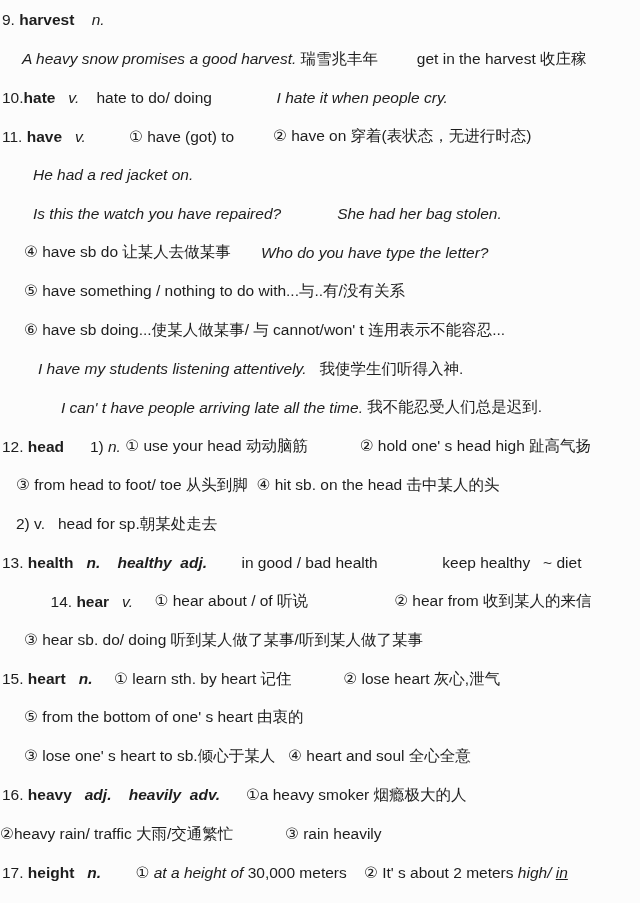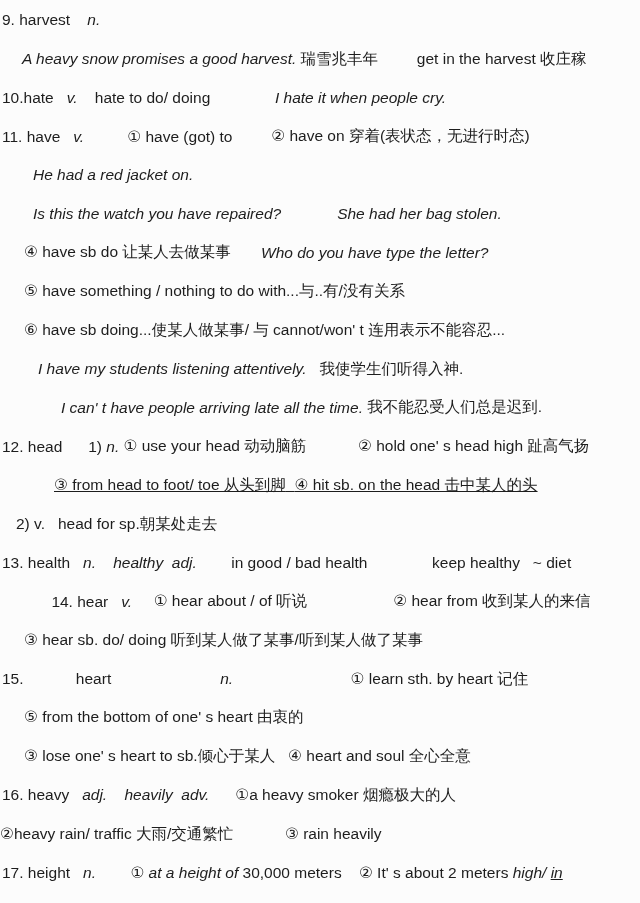--- a/index.html
+++ b/index.html
@@ -21,44 +21,44 @@
   .line {
     height: 38.75px;
     display: flex;
     align-items: center;
     white-space: pre;
     font-size: 15.5px;
     overflow: hidden;
     flex-wrap: nowrap;
   }
   .line span { flex: 0 0 auto; }
-  .bold { font-weight: 400; }
+  .bold { font-weight: 700; }
   .italic { font-style: italic; }
   .underline { text-decoration: underline; }
 </style>
 </head>
 <body>
 
 <main class="sheet">
     <div class="line" style="padding-left: 2px;"><span>9. </span><span class="bold">harvest</span><span>    </span><span class="italic">n.</span></div>
     <div class="line" style="padding-left: 22px;"><span class="italic">A heavy snow promises a good harvest.</span><span> </span><span>瑞雪兆丰年</span><span>         </span><span>get in the harvest 收庄稼</span></div>
     <div class="line" style="padding-left: 2px;"><span>10.</span><span class="bold">hate</span><span>   </span><span class="italic">v.</span><span>    </span><span>hate to do/ doing</span><span>               </span><span class="italic">I hate it when people cry.</span></div>
     <div class="line" style="padding-left: 2px;"><span>11. </span><span class="bold">have</span><span>   </span><span class="italic">v.</span><span>          </span><span>① have (got) to</span><span>         </span><span>② have on 穿着(表状态，无进行时态)</span></div>
     <div class="line" style="padding-left: 33px;"><span class="italic">He had a red jacket on.</span><span>      </span></div>
     <div class="line" style="padding-left: 33px;"><span class="italic">Is this the watch you have repaired?</span><span>             </span><span class="italic">She had her bag stolen.</span></div>
     <div class="line" style="padding-left: 24px;"><span>④ have sb do 让某人去做某事</span><span>       </span><span class="italic">Who do you have type the letter?</span></div>
     <div class="line" style="padding-left: 24px;"><span>⑤ have something / nothing to do with...与..有/没有关系</span></div>
     <div class="line" style="padding-left: 24px;"><span>⑥ have sb doing...使某人做某事/ 与 cannot/won' t 连用表示不能容忍...</span></div>
     <div class="line" style="padding-left: 38px;"><span class="italic">I have my students listening attentively.</span><span>   </span><span>我使学生们听得入神.</span></div>
     <div class="line" style="padding-left: 36px; margin-left: 25px;"><span class="italic">I can' t have people arriving late all the time.</span><span> </span><span>我不能忍受人们总是迟到.</span></div>
     <div class="line" style="padding-left: 2px;"><span>12. </span><span class="bold">head</span><span>      </span><span>1) </span><span class="italic">n.</span><span> </span><span>① use your head 动动脑筋</span><span>            </span><span>② hold one' s head high 趾高气扬</span></div>
-    <div class="line" style="padding-left: 54px; text-decoration: underline;"><span>③ from head to foot/ toe 从头到脚</span><span>  </span><span>④ hit sb. on the head 击中某人的头</span></div>
+    <div class="line" style="padding-left: 16px;"><span>③ from head to foot/ toe 从头到脚</span><span>  </span><span>④ hit sb. on the head 击中某人的头</span></div>
     <div class="line" style="padding-left: 16px;"><span>2) v.</span><span>   </span><span>head for sp.朝某处走去</span></div>
     <div class="line" style="padding-left: 2px;"><span>13. </span><span class="bold">health</span><span>   </span><span class="bold italic">n.</span><span>    </span><span class="bold italic">healthy</span><span>  </span><span class="bold italic">adj.</span><span>        </span><span>in good / bad health</span><span>               </span><span>keep healthy   ~ diet</span></div>
     <div class="line" style="padding-left: 2px; justify-content: center;"><span>14. </span><span class="bold">hear</span><span>   </span><span class="italic">v.</span><span>     </span><span>① hear about / of 听说</span><span>                    </span><span>② hear from 收到某人的来信</span></div>
     <div class="line" style="padding-left: 24px;"><span>③ hear sb. do/ doing 听到某人做了某事/听到某人做了某事</span></div>
-    <div class="line" style="padding-left: 2px; gap: 48px;"><span>15. </span><span class="bold">heart</span><span>   </span><span class="bold italic">n.</span><span>     </span><span>① learn sth. by heart 记住</span><span>            </span><span>② lose heart 灰心,泄气</span></div>
+    <div class="line" style="padding-left: 2px;"><span>15. </span><span class="bold">heart</span><span>   </span><span class="bold italic">n.</span><span>     </span><span>① learn sth. by heart 记住</span><span>            </span><span>② lose heart 灰心,泄气</span></div>
     <div class="line" style="padding-left: 24px;"><span>⑤ from the bottom of one' s heart 由衷的</span></div>
     <div class="line" style="padding-left: 24px;"><span>③ lose one' s heart to sb.倾心于某人</span><span>   </span><span>④ heart and soul 全心全意</span></div>
     <div class="line" style="padding-left: 2px;"><span>16. </span><span class="bold">heavy</span><span>   </span><span class="bold italic">adj.</span><span>    </span><span class="bold italic">heavily</span><span>  </span><span class="bold italic">adv.</span><span>      </span><span>①a heavy smoker 烟瘾极大的人</span></div>
     <div class="line" style="padding-left: 0px;"><span>②heavy rain/ traffic 大雨/交通繁忙</span><span>            </span><span>③ rain heavily</span></div>
     <div class="line" style="padding-left: 2px;"><span>17. </span><span class="bold">height</span><span>   </span><span class="bold italic">n.</span><span>        </span><span>① </span><span class="italic">at a height of</span><span> 30,000 meters</span><span>    </span><span>② It' s about 2 meters </span><span class="italic">high/ </span><span class="italic underline">in</span></div>
   </main>
 
 </body></html>

